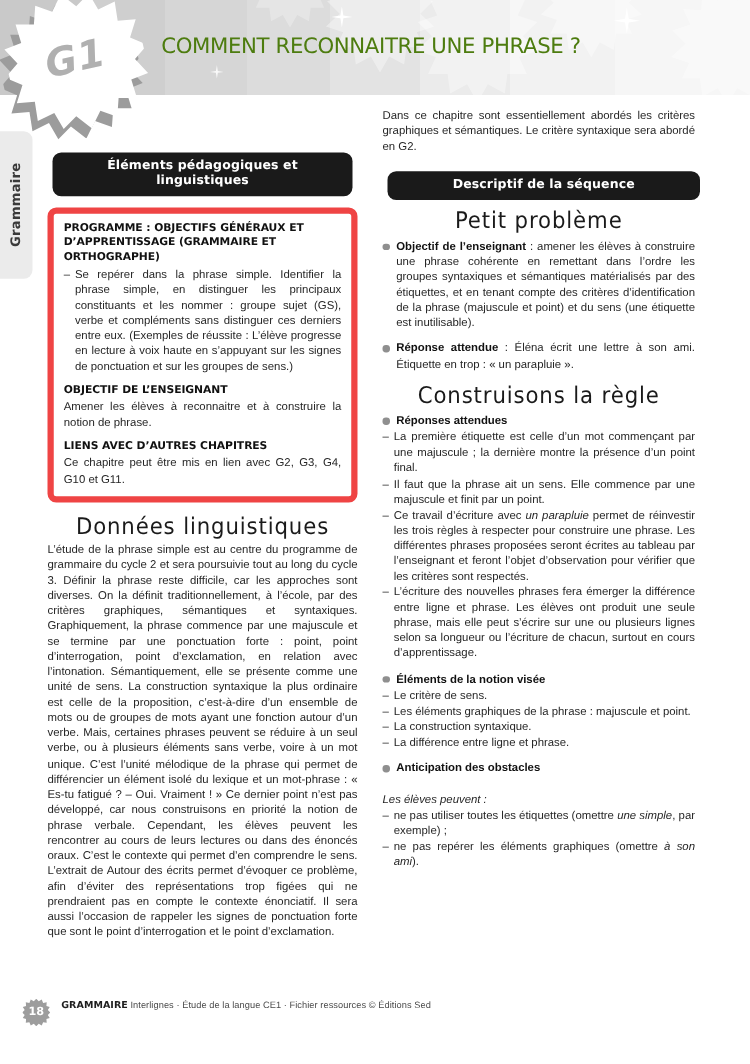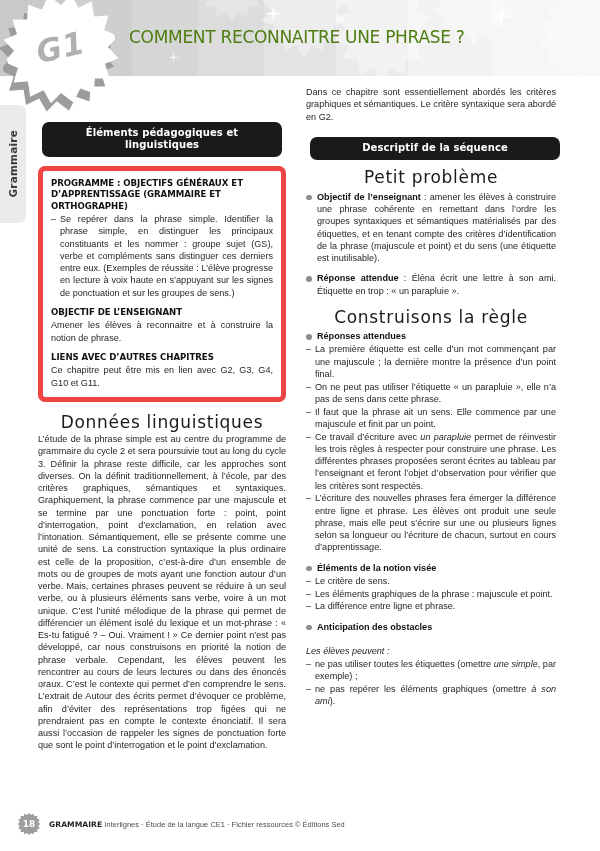--- a/index.html
+++ b/index.html
@@ -237,23 +237,22 @@
     left: 0;
     color: #262626;
   }
 
   .plain-line { margin-top: 12px; font-style: italic; }
 
   
   .footer {
     position: absolute;
     left: 18px;
-    bottom: 16px;
+    bottom: 30px;
     display: flex;
-    align-items: center;
     gap: 9px;
   }
   .page-badge {
     width: 22px; height: 22px;
     background: #9d9d9d;
     clip-path: polygon(50% 0%, 59% 9%, 70% 3%, 75% 15%, 88% 13%, 87% 26%,
                        99% 30%, 92% 41%, 101% 50%, 92% 59%, 99% 70%, 87% 74%,
                        88% 87%, 75% 85%, 70% 97%, 59% 91%, 50% 100%, 41% 91%,
                        30% 97%, 25% 85%, 12% 87%, 13% 74%, 1% 70%, 8% 59%,
                        -1% 50%, 8% 41%, 1% 30%, 13% 26%, 12% 13%, 25% 15%,
@@ -340,32 +339,32 @@
     <span class="lead">Réponse attendue</span><span> : Éléna écrit une lettre à son ami. Étiquette en trop : « un parapluie ».</span>
   </div>
 
   <div class="script-title">Construisons la règle</div>
 
   <div class="bullet-row no-gap">
     <span class="lead">Réponses attendues</span>
   </div>
   <ul class="dash-list">
     <li>La première étiquette est celle d’un mot commençant par une majuscule ; la dernière montre la présence d’un point final.</li>
-    <li>On ne peut pas utiliser l’étiquette « un parapluie », elle n’a pas de sens dans cette phrase.</li>
     <li>Il faut que la phrase ait un sens. Elle commence par une majuscule et finit par un point.</li>
     <li><span>Ce travail d’écriture avec </span><span class="ital">un parapluie</span><span> permet de réinvestir les trois règles à respecter pour construire une phrase. Les différentes phrases proposées seront écrites au tableau par l’enseignant et feront l’objet d’observation pour vérifier que les critères sont respectés.</span></li>
     <li>L’écriture des nouvelles phrases fera émerger la différence entre ligne et phrase. Les élèves ont produit une seule phrase, mais elle peut s’écrire sur une ou plusieurs lignes selon sa longueur ou l’écriture de chacun, surtout en cours d’apprentissage.</li>
   </ul>
 
   <div class="bullet-row">
     <span class="lead">Éléments de la notion visée</span>
   </div>
   <ul class="dash-list">
     <li>Le critère de sens.</li>
     <li>Les éléments graphiques de la phrase : majuscule et point.</li>
+    <li>La construction syntaxique.</li>
     <li>La différence entre ligne et phrase.</li>
   </ul>
 
   <div class="bullet-row">
     <span class="lead">Anticipation des obstacles</span>
   </div>
   <div class="plain-line">Les élèves peuvent :</div>
   <ul class="dash-list">
     <li><span>ne pas utiliser toutes les étiquettes (omettre </span><span class="ital">une simple</span><span>, par exemple) ;</span></li>
     <li><span>ne pas repérer les éléments graphiques (omettre </span><span class="ital">à son ami</span><span>).</span></li>

